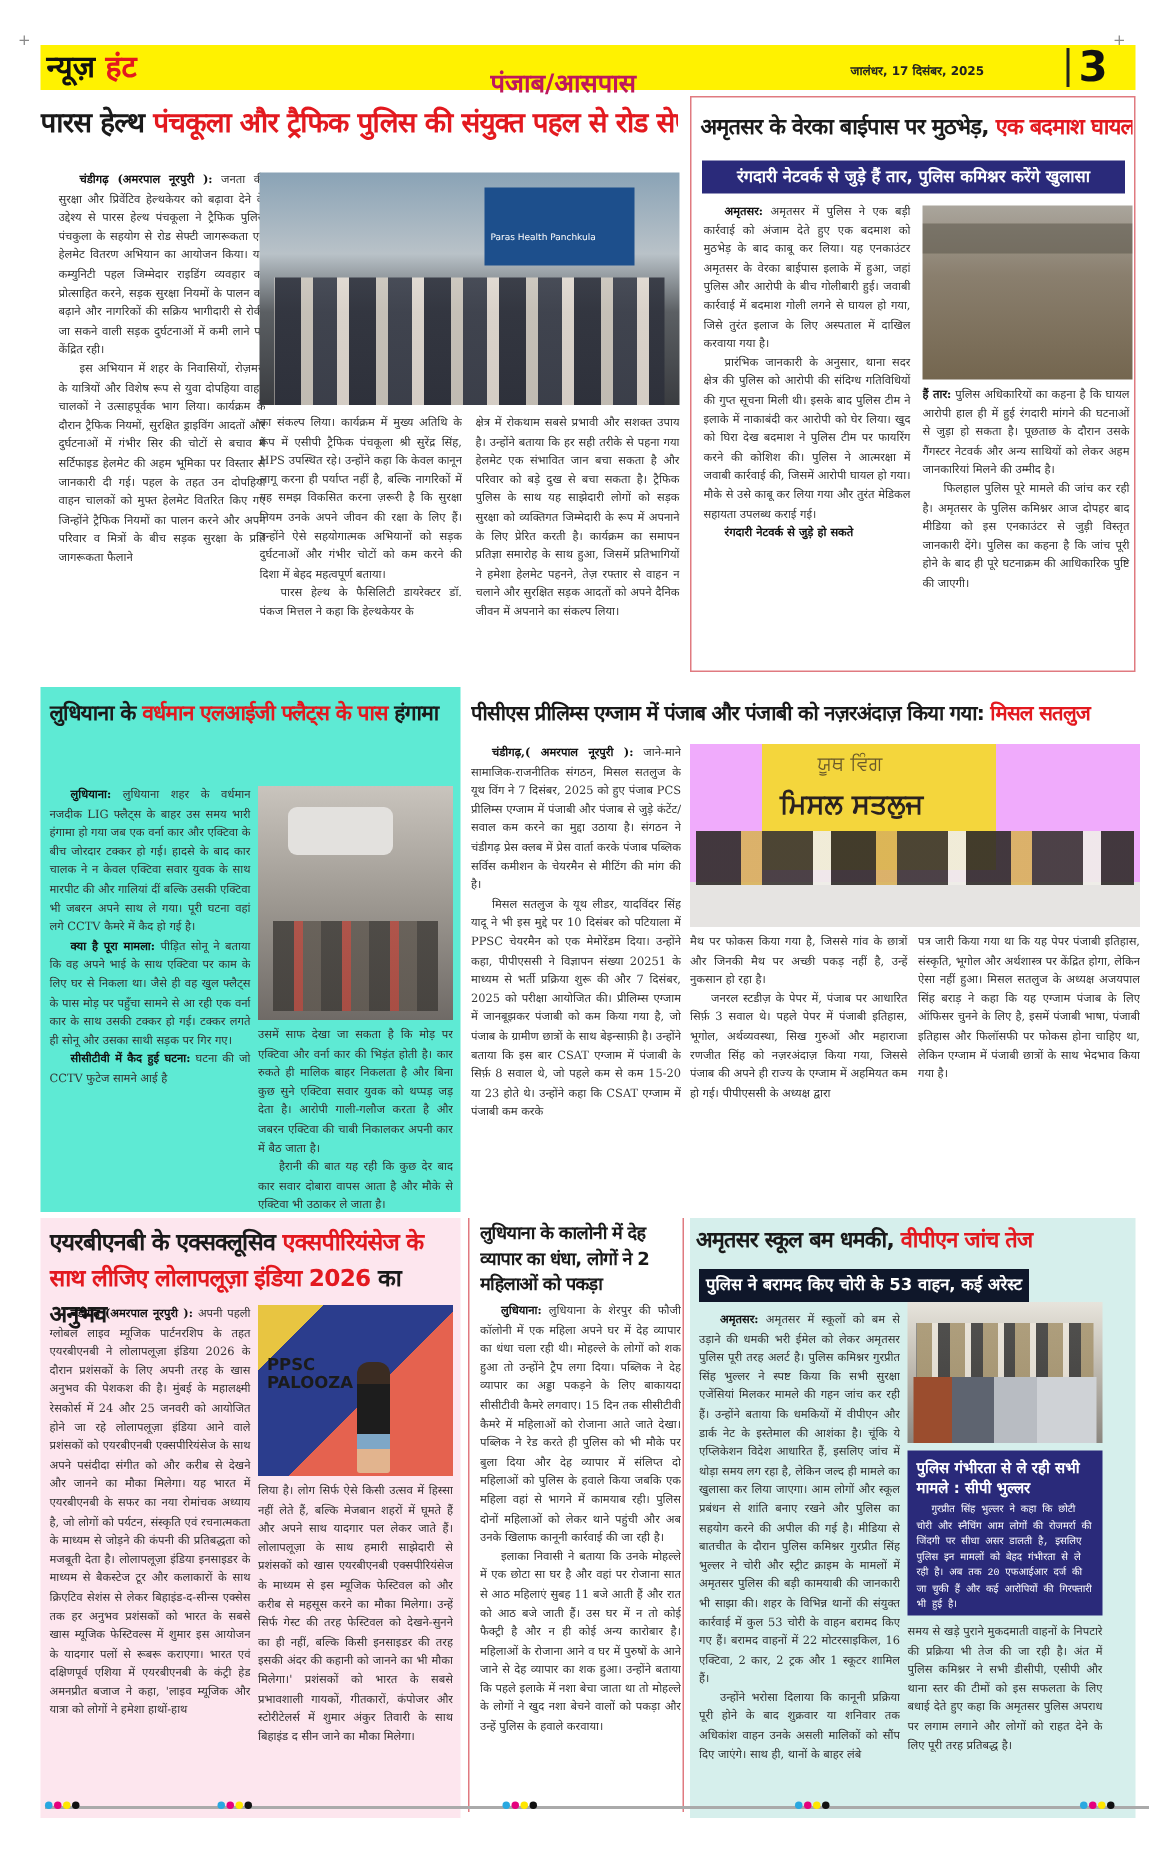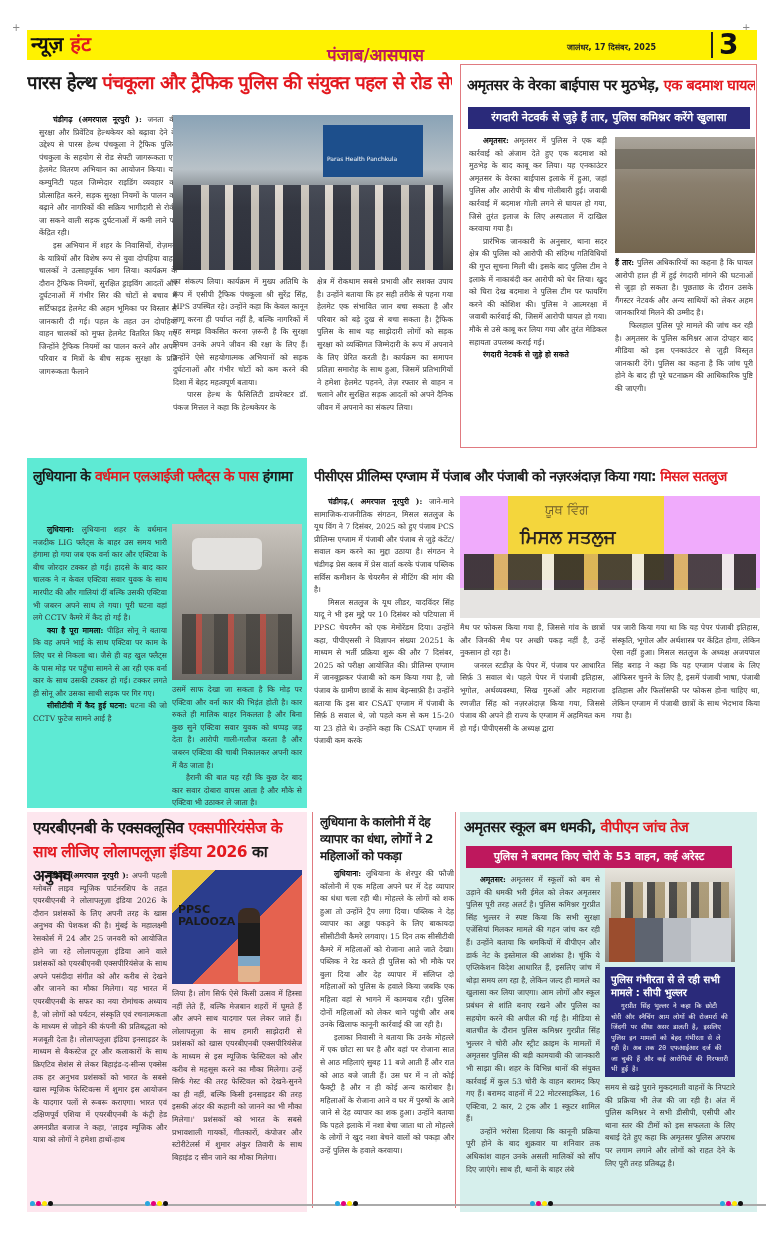--- a/index.html
+++ b/index.html
@@ -165,21 +165,21 @@
     <p class="para">इलाका निवासी ने बताया कि उनके मोहल्ले में एक छोटा सा घर है और वहां पर रोजाना सात से आठ महिलाएं सुबह 11 बजे आती हैं और रात को आठ बजे जाती हैं। उस घर में न तो कोई फैक्ट्री है और न ही कोई अन्य कारोबार है। महिलाओं के रोजाना आने व घर में पुरुषों के आने जाने से देह व्यापार का शक हुआ। उन्होंने बताया कि पहले इलाके में नशा बेचा जाता था तो मोहल्ले के लोगों ने खुद नशा बेचने वालों को पकड़ा और उन्हें पुलिस के हवाले करवाया।</p>
   </div>
 </article>
 <div class="abs" style="left:455px;top:812px;width:1px;height:396px;background:#e07a80;"></div>
 
 <article class="abs" style="left:460px;top:812px;width:297px;height:400px;background:#d6efec;">
   <h1 class="abs hl" style="left:4px;top:2px;width:290px;font-size:14.5px;line-height:26px;">
     <span class="dark">अमृतसर स्कूल बम धमकी,</span>
     <span class="red">वीपीएन जांच तेज</span>
   </h1>
-  <div class="abs subbar" style="left:6px;top:34px;width:266px;height:22px;line-height:22px;font-size:11px;background:#be185d;">पुलिस ने बरामद किए चोरी के 53 वाहन, कई अरेस्ट</div>
+  <div class="abs subbar" style="left:6px;top:34px;width:220px;height:22px;line-height:22px;font-size:11px;background:#0f172a;">पुलिस ने बरामद किए चोरी के 53 वाहन, कई अरेस्ट</div>
   <div class="abs body-text" style="left:6px;top:62px;width:134px;height:334px;">
     <p class="para"><b>अमृतसर:</b> <span>अमृतसर में स्कूलों को बम से उड़ाने की धमकी भरी ईमेल को लेकर अमृतसर पुलिस पूरी तरह अलर्ट है। पुलिस कमिश्नर गुरप्रीत सिंह भुल्लर ने स्पष्ट किया कि सभी सुरक्षा एजेंसियां मिलकर मामले की गहन जांच कर रही हैं। उन्होंने बताया कि धमकियों में वीपीएन और डार्क नेट के इस्तेमाल की आशंका है। चूंकि ये एप्लिकेशन विदेश आधारित हैं, इसलिए जांच में थोड़ा समय लग रहा है, लेकिन जल्द ही मामले का खुलासा कर लिया जाएगा। आम लोगों और स्कूल प्रबंधन से शांति बनाए रखने और पुलिस का सहयोग करने की अपील की गई है। मीडिया से बातचीत के दौरान पुलिस कमिश्नर गुरप्रीत सिंह भुल्लर ने चोरी और स्ट्रीट क्राइम के मामलों में अमृतसर पुलिस की बड़ी कामयाबी की जानकारी भी साझा की। शहर के विभिन्न थानों की संयुक्त कार्रवाई में कुल 53 चोरी के वाहन बरामद किए गए हैं। बरामद वाहनों में 22 मोटरसाइकिल, 16 एक्टिवा, 2 कार, 2 ट्रक और 1 स्कूटर शामिल हैं।</span></p>
     <p class="para">उन्होंने भरोसा दिलाया कि कानूनी प्रक्रिया पूरी होने के बाद शुक्रवार या शनिवार तक अधिकांश वाहन उनके असली मालिकों को सौंप दिए जाएंगे। साथ ही, थानों के बाहर लंबे</p>
   </div>
   <div class="abs photo" style="left:145px;top:56px;width:130px;height:94px;background:linear-gradient(180deg,#e7e4dc 0%,#c5c0b6 40%,#8b867f 100%);">
     <div class="abs" style="left:6px;top:14px;width:118px;height:36px;background:repeating-linear-gradient(90deg,#a39068 0 10px,#ede7dc 10px 14px,#2d2d2d 14px 22px);opacity:0.8;"></div>
     <div class="abs" style="left:4px;top:50px;width:122px;height:44px;background:repeating-linear-gradient(90deg,#9b4d2e 0 26px,#5e6470 26px 54px,#b8bcc2 54px 82px,#cfd2d6 82px 122px);"></div>
   </div>
   <div class="abs" style="left:145px;top:155px;width:130px;height:110px;background:#2a2a7a;padding:6px;">
     <div style="font-family:'DejaVu Sans',sans-serif;font-weight:bold;font-size:10px;line-height:13px;color:#fff;">पुलिस गंभीरता से ले रही सभी मामले : सीपी भुल्लर</div>

